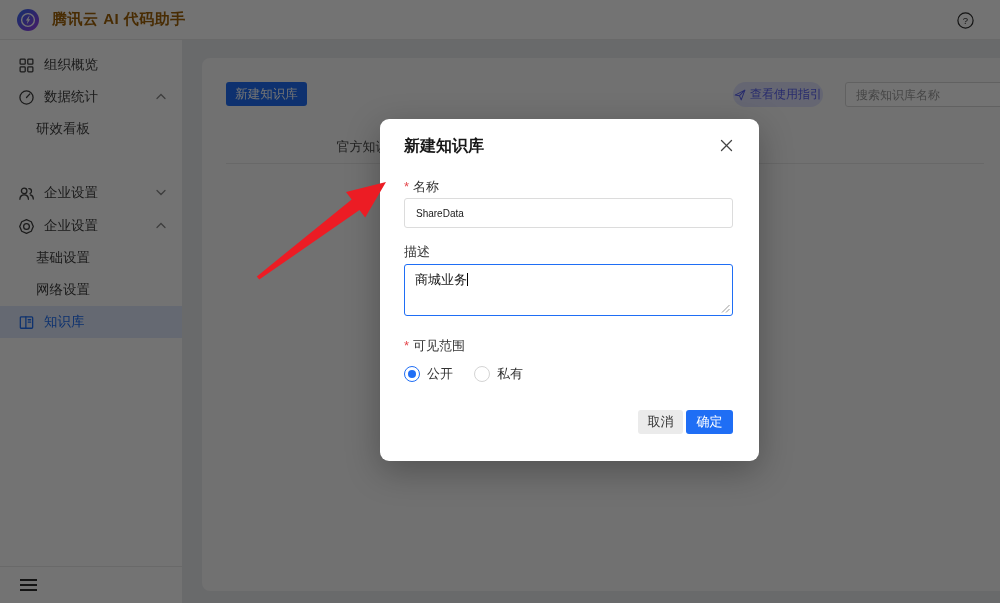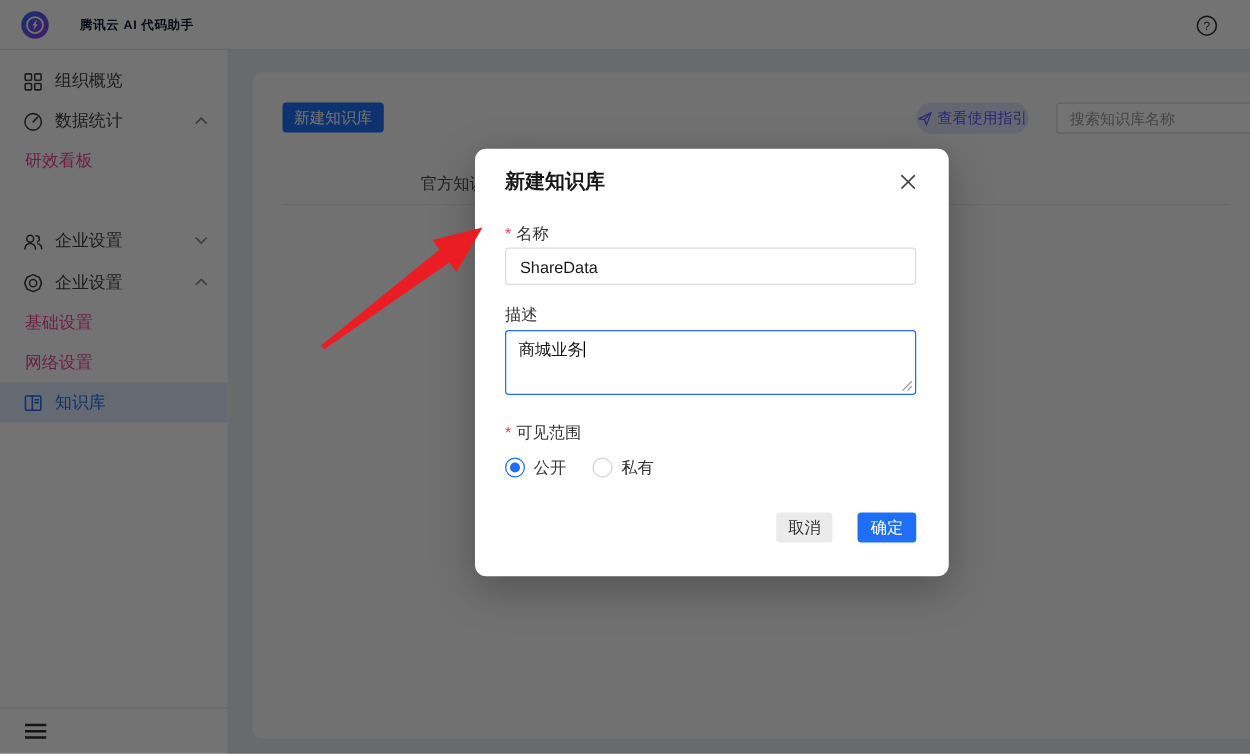--- a/index.html
+++ b/index.html
@@ -3,29 +3,29 @@
 <meta charset="utf-8">
 <style>
   * { margin:0; padding:0; box-sizing:border-box; }
   html,body { width:1000px; height:603px; overflow:hidden; }
   body { font-family:"Liberation Sans","DejaVu Sans",sans-serif; background:#e9ebee; position:relative; }
 
   
   .header { position:absolute; left:0; top:0; width:1000px; height:40px; background:#fff;
             border-bottom:1px solid #e8e8e8; display:flex; align-items:center; z-index:1; }
   .logo { width:24px; height:24px; margin-left:16px; flex:0 0 auto; }
-  .app-title { margin-left:24px; font-size:10px; font-weight:700; color:#0f172a; letter-spacing:.5px; }
+  .app-title { margin-left:12px; font-size:15px; font-weight:700; color:#a16207; letter-spacing:.5px; }
   .help-btn { position:absolute; right:26px; top:12px; width:17px; height:17px; cursor:pointer; }
 
   
   .sidebar { position:absolute; left:0; top:40px; width:182px; height:563px; background:#fff; z-index:1;text-align:right; }
   .nav-item { position:absolute; left:0; width:182px; height:32px; display:flex; align-items:center;
               font-size:13.5px; color:#3d3d3d; cursor:pointer; }
   .nav-item .nicon { width:17px; height:17px; margin-left:18px; margin-right:9px; flex:0 0 auto; }
-  .nav-item.sub { padding-left:20px; color:#ec4899; }
+  .nav-item.sub { padding-left:36px; color:#404040; }
   .nav-item .chev { position:absolute; right:16px; top:12px; width:10px; height:7px; }
   .nav-item.selected { background:#dfe9fc; color:#1f6ef5; font-weight:500; }
   .side-footer { position:absolute; left:0; bottom:0; width:182px; height:37px; border-top:1px solid #e9e9e9;
                  display:flex; align-items:center; }
   .hamburger { width:17px; margin-left:20px; cursor:pointer; }
   .hamburger i { display:block; height:2px; background:#2d2d2d; margin:3px 0; }
 
   
   .card { position:absolute; left:202px; top:58px; width:806px; height:533px; background:#fafafa;
           border-radius:8px; z-index:1; }
@@ -47,36 +47,36 @@
 
   
   .overlay { position:absolute; left:0; top:0; width:1000px; height:603px; background:rgba(0,0,0,.55); z-index:10; }
   .modal { position:absolute; left:380px; top:119px; width:379px; height:342px; background:#fff;
            border-radius:9px; box-shadow:0 10px 34px rgba(0,0,0,.28); z-index:20; }
   .modal-title { position:absolute; left:24px; top:16px; font-size:16px; font-weight:700; color:#181818; line-height:22px; }
   .modal-close { position:absolute; right:25px; top:19px; width:15px; height:15px; cursor:pointer; }
   .field-label { position:absolute; left:24px; font-size:13px; color:#333; line-height:16px; }
   .req { color:#e5484d; margin-right:4px; }
   .name-input { position:absolute; left:24px; top:79px; width:329px; height:30px; border:1px solid #dcdcdc;
-                border-radius:3px; font-size:13px; color:#181818; padding:0 11px; outline:none; background:#fff;
+                border-radius:3px; font-size:10px; color:#181818; padding:0 11px; outline:none; background:#fff;
                 font-family:inherit; }
   .desc-area { position:absolute; left:24px; top:145px; width:329px; height:52px; border:1.5px solid #1f6ef5;
                border-radius:3px; background:#fff; font-size:13px; color:#181818; padding:6px 10px;
                line-height:18px; cursor:text; }
   .caret { display:inline-block; width:1px; height:13px; background:#000; vertical-align:-2px; }
   .resize-grip { position:absolute; right:2px; bottom:2px; width:9px; height:9px; }
   .radio-row { position:absolute; left:24px; top:246px; display:flex; align-items:center; font-size:13px; color:#333; }
   .radio { width:16px; height:16px; border-radius:50%; background:#fff; position:relative; cursor:pointer; flex:0 0 auto; }
   .radio.on { border:1px solid #1f6ef5; }
   .radio.on::after { content:""; position:absolute; left:3px; top:3px; width:8px; height:8px; border-radius:50%;
                      background:#1f6ef5; }
   .radio.off { border:1px solid #d4d4d4; }
   .radio-label { margin:0 0 0 7px; cursor:pointer; }
   .radio-gap { width:21px; }
-  .modal-footer { position:absolute; right:26px; top:291px; display:flex; gap:20px; }
+  .modal-footer { position:absolute; right:26px; top:291px; display:flex; gap:3px; }
   .cancel-btn { width:45px; height:24px; background:#ebebeb; color:#333; font-size:13px; }
   .confirm-btn { width:47px; height:24px; font-size:13px; }
 
   .arrow-layer { position:absolute; left:0; top:0; width:1000px; height:603px; z-index:30; pointer-events:none; }
 </style>
 </head>
 <body>
 
 <div class="header">
   <svg class="logo" viewBox="0 0 24 24">

